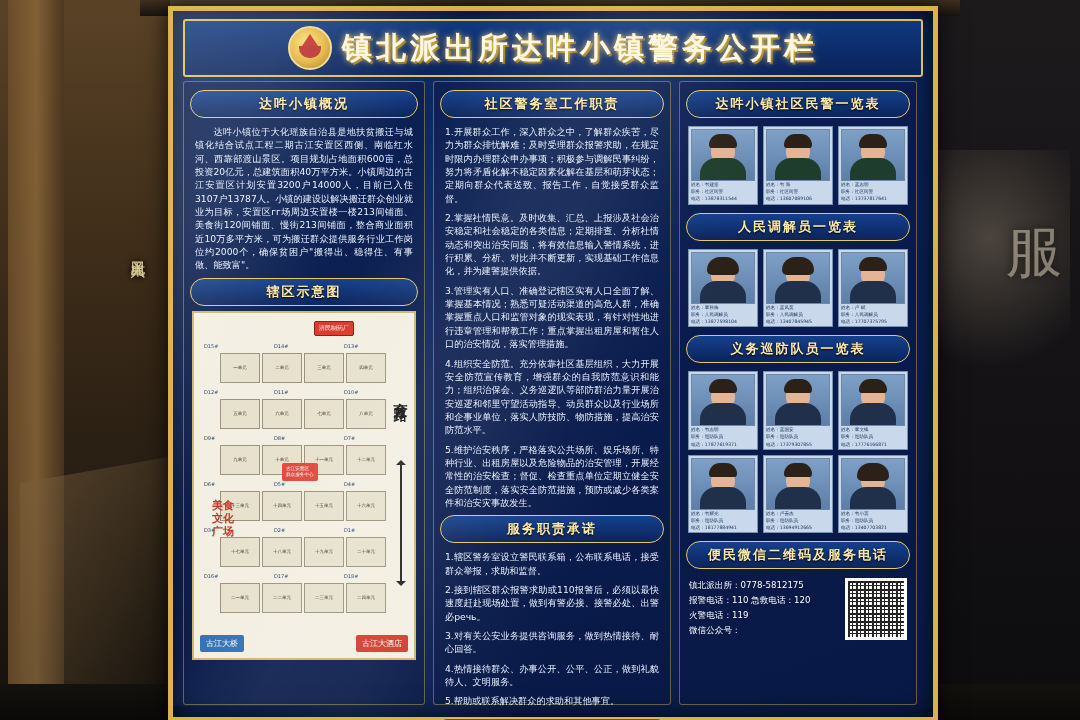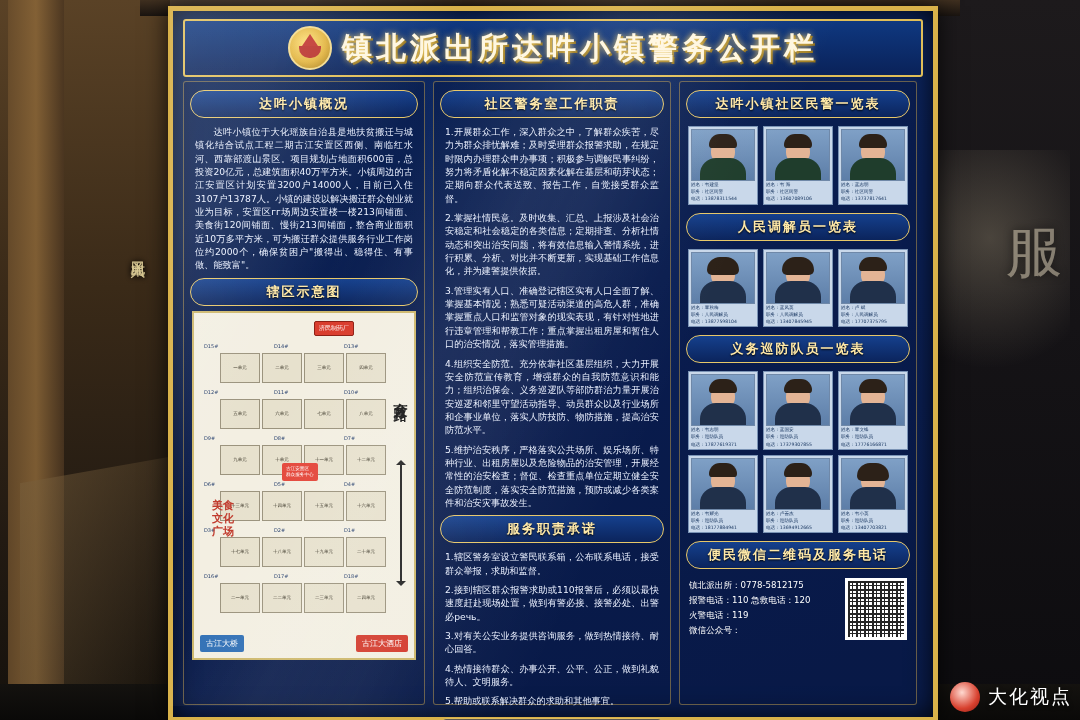--- a/index.html
+++ b/index.html
@@ -397,17 +397,13 @@
               <i></i>
             </div>
         </div>
       </div>
 
     </div>
   </div>
 
   <div class="glare"></div>
 
-  <div class="wm">
-    <div class="dot"></div>
-    <div>大化视点</div>
-  </div>
 </div>
 
 </body></html>

